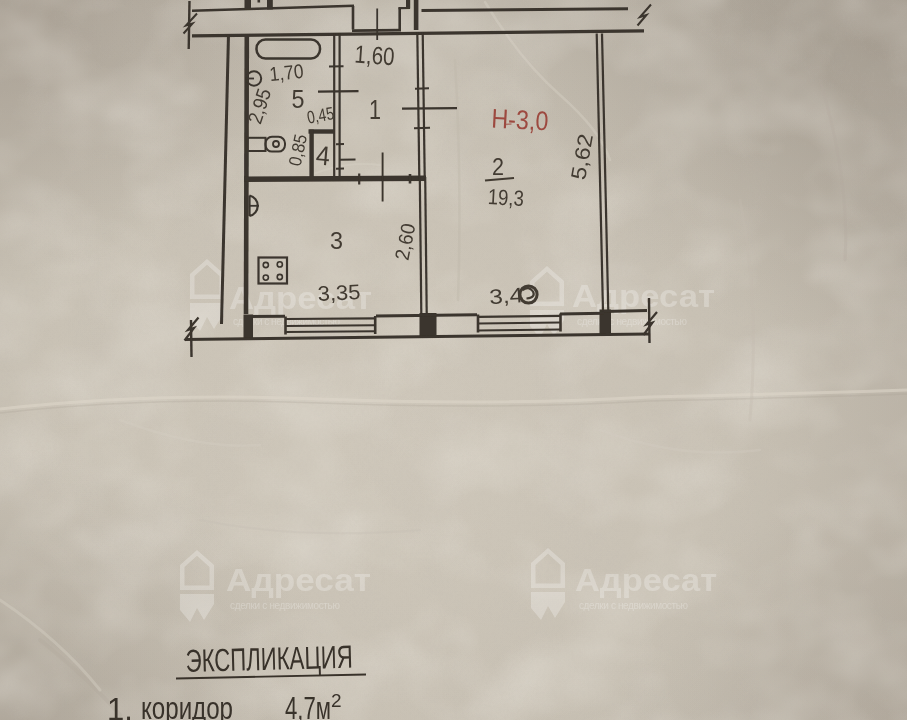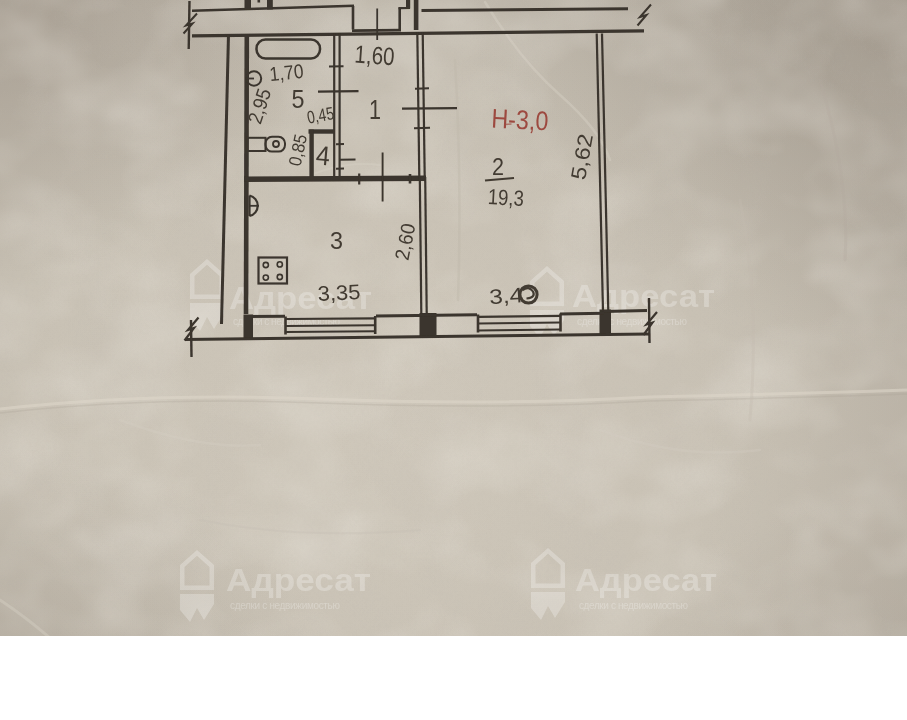--- a/index.html
+++ b/index.html
@@ -1,16 +1,16 @@
 <!DOCTYPE html>
 <html><head>
 <meta charset="utf-8">
 <style>
   html,body{margin:0;padding:0;}
-  #page{width:907px;height:636px;position:relative;overflow:hidden;background:#cdc6ba;}
+  #page{width:907px;height:720px;position:relative;overflow:hidden;background:#cdc6ba;}
   svg text{font-family:"Liberation Sans", sans-serif;}
 </style>
 </head>
 <body>
 <div id="page">
 <svg width="907" height="720" viewBox="0 0 907 720" xmlns="http://www.w3.org/2000/svg">
 <defs>
   <radialGradient id="glow" cx="45%" cy="60%" r="75%">
     <stop offset="0%" stop-color="#d0c9bc" stop-opacity="1"></stop>
     <stop offset="55%" stop-color="#c9c2b5" stop-opacity="1"></stop>

